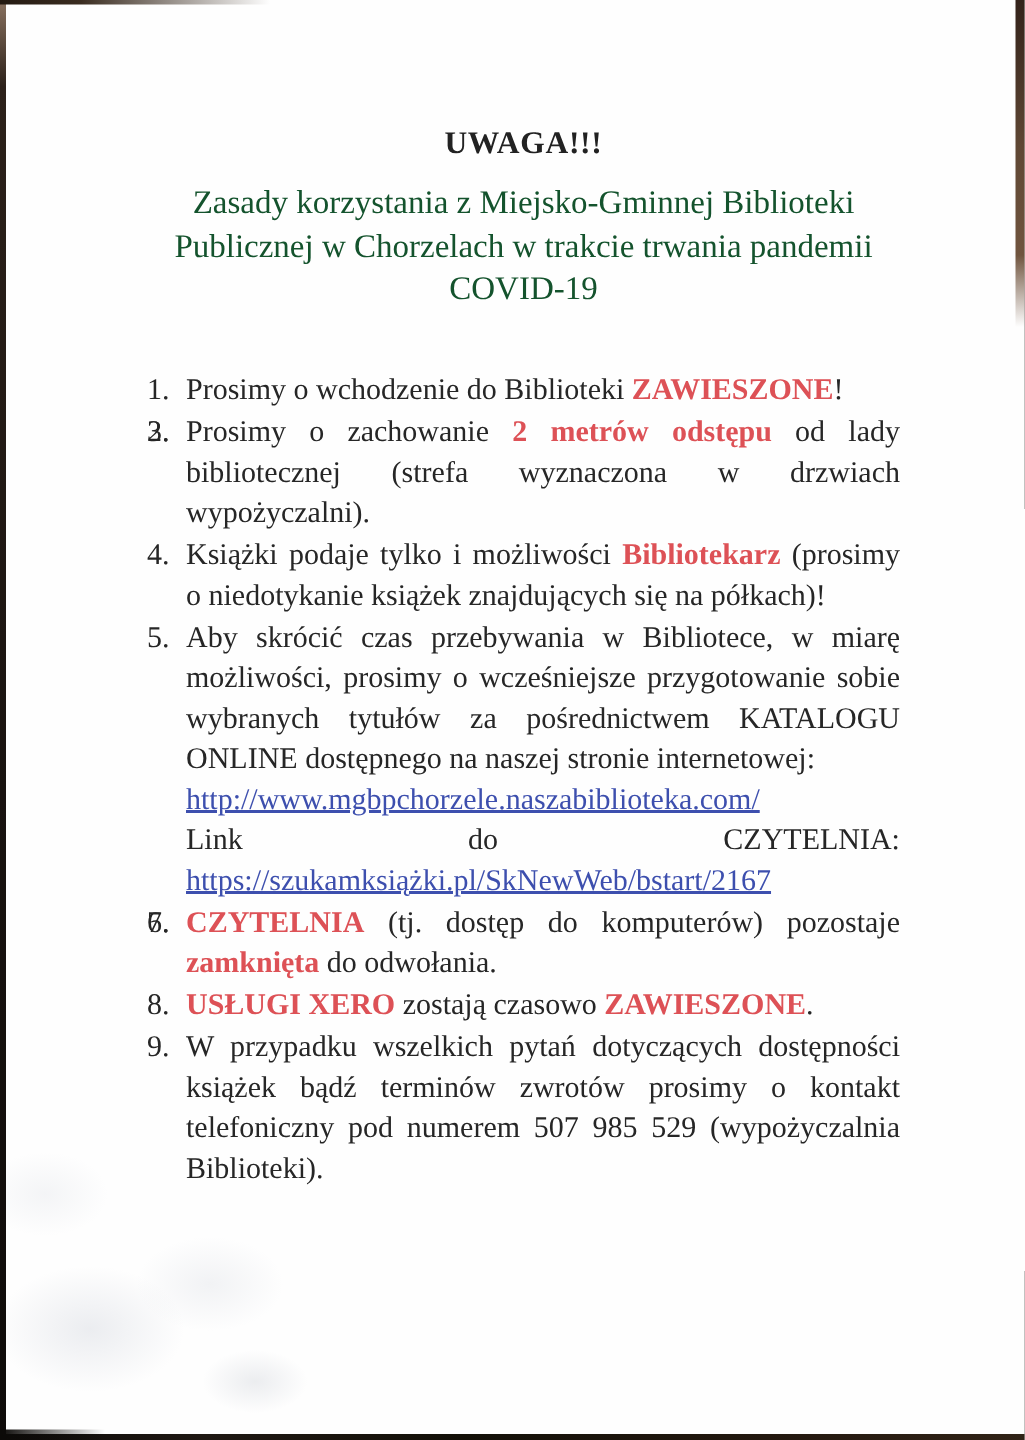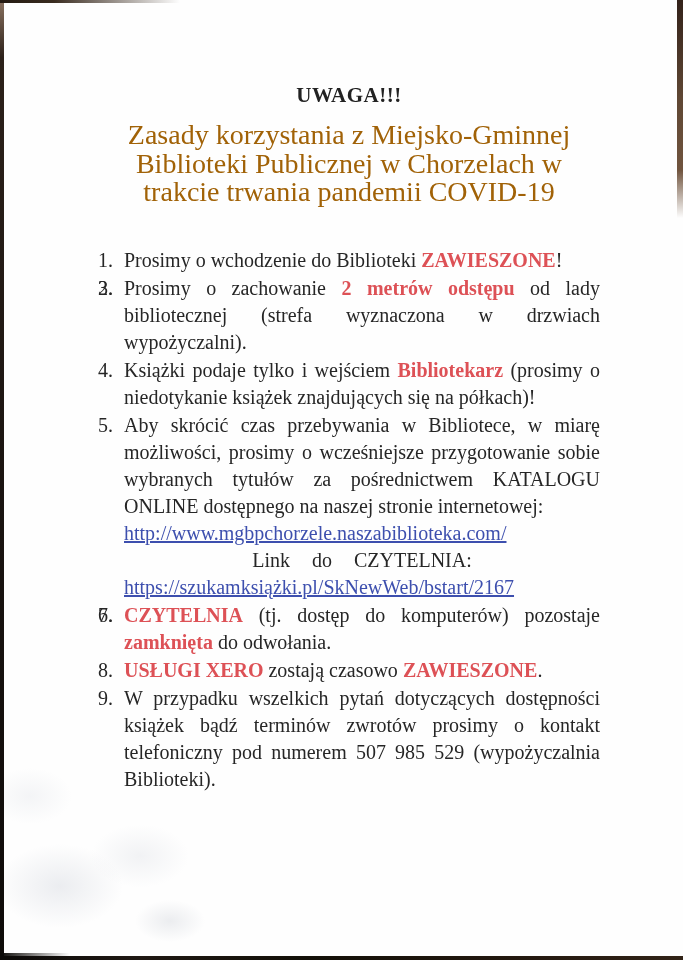--- a/index.html
+++ b/index.html
@@ -59,22 +59,22 @@
   h1.title{
     margin:82px 0 0 0;
     text-align:center;
     font-size:21px;line-height:27px;
     font-weight:bold;color:#222;
     letter-spacing:0.5px;
   }
   p.subtitle{
     margin:12px auto 0 auto;
     text-align:center;
-    font-size:28px;line-height:28.5px;
-    font-weight:normal;color:#a16207;
+    font-size:22px;line-height:28.5px;
+    font-weight:normal;color:#14532d;
   }
   ol.rules{
     list-style:none;
     margin:40px 0 0 0;padding:0;
     font-size:20px;line-height:27px;
   }
   ol.rules li{
     position:relative;
     padding-left:26px;
     text-align:justify;
@@ -85,37 +85,37 @@
   }
   .red{color:var(--red);font-weight:bold;}
   .linkline{display:block;}
   .link{
     color:var(--link);
     text-decoration:underline;
     text-decoration-color:var(--link);
     margin-top:42px;
   }
   .spread{
-    display:flex;justify-content:center;gap:22px;
+    display:flex;justify-content:space-between;gap:22px;
   }
 </style>
 </head>
 <body>
 
 <div class="photo">
   <div class="paper">
     <div class="crumple"></div>
     <div class="content">
       <h1 class="title">UWAGA!!!</h1>
       <p class="subtitle">Zasady korzystania z Miejsko-Gminnej Biblioteki Publicznej w Chorzelach w trakcie trwania pandemii COVID-19</p>
       <ol class="rules">
           <li><span class="num">1.</span><span class="plain">Prosimy o wchodzenie do Biblioteki </span><span class="red">ZAWIESZONE</span><span class="plain">!</span></li>
           <li><span class="num">2.</span></li>
           <li><span class="num">3.</span><span class="plain">Prosimy o zachowanie </span><span class="red">2 metrów odstępu</span><span class="plain"> od lady bibliotecznej (strefa wyznaczona w drzwiach wypożyczalni).</span></li>
-          <li><span class="num">4.</span><span class="plain">Książki podaje tylko i wejściem </span><span class="red">Bibliotekarz</span><span class="plain"> (prosimy o niedotykanie książek znajdujących się na półkach)!</span></li>
+          <li><span class="num">4.</span><span class="plain">Książki podaje tylko i możliwości </span><span class="red">Bibliotekarz</span><span class="plain"> (prosimy o niedotykanie książek znajdujących się na półkach)!</span></li>
           <li><span class="num">5.</span><span class="plain">Aby skrócić czas przebywania w Bibliotece, w miarę możliwości, prosimy o wcześniejsze przygotowanie sobie wybranych tytułów za pośrednictwem KATALOGU ONLINE dostępnego na naszej stronie internetowej:</span><div class="linkline"><span class="link">http://www.mgbpchorzele.naszabiblioteka.com/</span></div><div class="spread">
               <span>Link</span>
               <span>do</span>
               <span>CZYTELNIA:</span>
             </div><div class="linkline"><span class="link">https://szukamksiążki.pl/SkNewWeb/bstart/2167</span></div></li>
           <li><span class="num">6.</span></li>
           <li><span class="num">7.</span><span class="red">CZYTELNIA</span><span class="plain"> (tj. dostęp do komputerów) pozostaje </span><span class="red">zamknięta</span><span class="plain"> do odwołania.</span></li>
           <li><span class="num">8.</span><span class="red">USŁUGI XERO</span><span class="plain"> zostają czasowo </span><span class="red">ZAWIESZONE</span><span class="plain">.</span></li>
           <li><span class="num">9.</span><span class="plain">W przypadku wszelkich pytań dotyczących dostępności książek bądź terminów zwrotów prosimy o kontakt telefoniczny pod numerem 507 985 529 (wypożyczalnia Biblioteki).</span></li>
         </ol>

